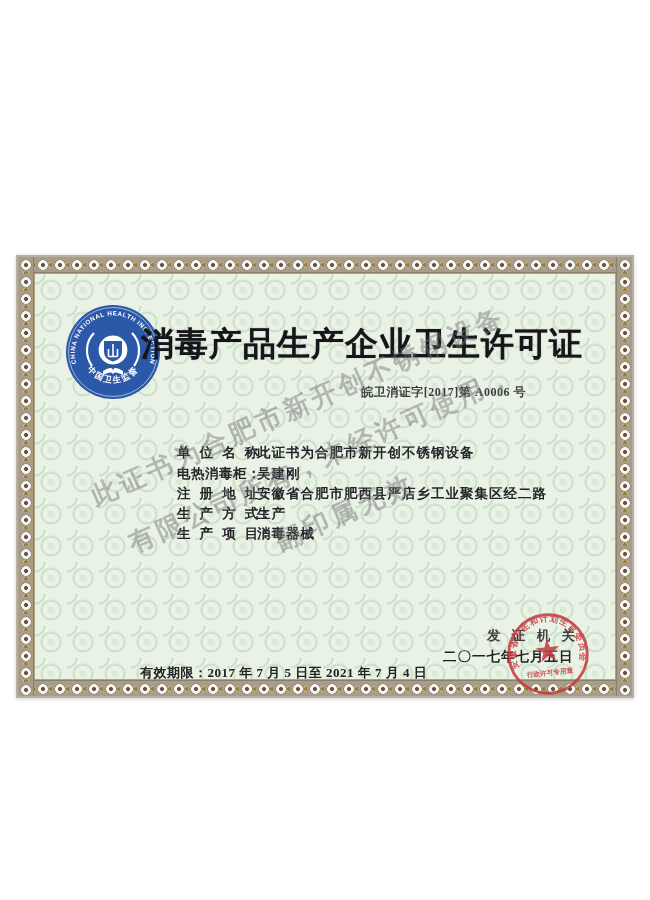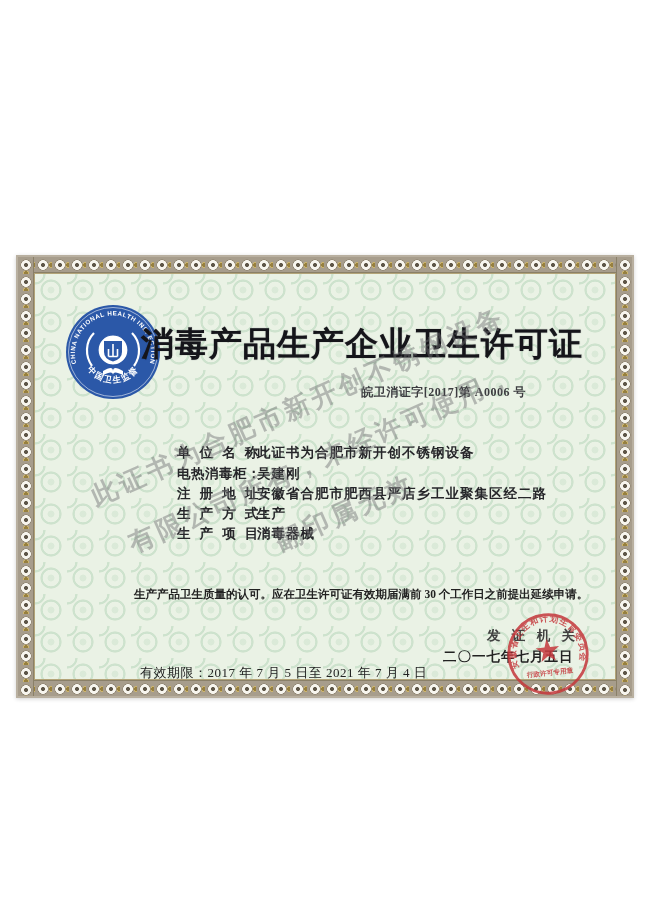--- a/index.html
+++ b/index.html
@@ -63,21 +63,21 @@
 
   .note { left:116px; top:329px; width:498px; z-index:4;
           font-size:11.5px; font-weight:bold; color:#222; line-height:16.5px;
           white-space:nowrap; }
 
   .issuer { left:455px; top:370px; width:120px; text-align:center; z-index:4;
             font-size:13.5px; font-weight:bold; color:#404040; letter-spacing:4px; white-space:nowrap; }
   .issue-date { left:425px; top:391px; width:150px; text-align:left; z-index:4;
             font-size:13.5px; font-weight:bold; color:#222; letter-spacing:1px; white-space:nowrap; }
 
-  .validity { left:122px; top:407px; z-index:4; font-size:13px; font-weight:normal;
+  .validity { left:122px; top:407px; z-index:4; font-size:13px; font-weight:bold;
               color:#222; letter-spacing:.5px; white-space:nowrap; }
 
   .seal { left:487px; top:354px; width:86px; height:86px; z-index:6; opacity:.85;
           transform:rotate(-6deg); }
 
   
   .watermark { left:54px; top:116px; width:500px; z-index:5; pointer-events:none;
                transform:rotate(-24deg); transform-origin:50% 50%;
                text-align:center; color:rgba(110,110,112,.45);
                font-size:26px; line-height:58px; font-weight:bold; letter-spacing:4px;
@@ -136,21 +136,20 @@
       </div>
       <div class="frow">
         <span class="flabel">生 产 方 式：</span><span class="fvalue">生产</span>
       </div>
       <div class="frow">
         <span class="flabel">生 产 项 目：</span><span class="fvalue">消毒器械</span>
       </div>
     </div>
 
     <div class="el note">
-      <div>生产产品卫生质量的认可。应在卫生许可证有效期届满前 30 个工作日之前提出延续申请。</div>
     </div>
 
     <div class="el issuer">发 证 机 关</div>
     <div class="el issue-date">二〇一七年七月五日</div>
 
     <div class="el validity">有效期限：2017 年 7 月 5 日至 2021 年 7 月 4 日</div>
 
     <svg class="el seal" viewBox="-45 -45 90 90">
       <defs>
         <path id="sealArc" d="M -33,8 A 34,34 0 1 1 33,8" fill="none"></path>

